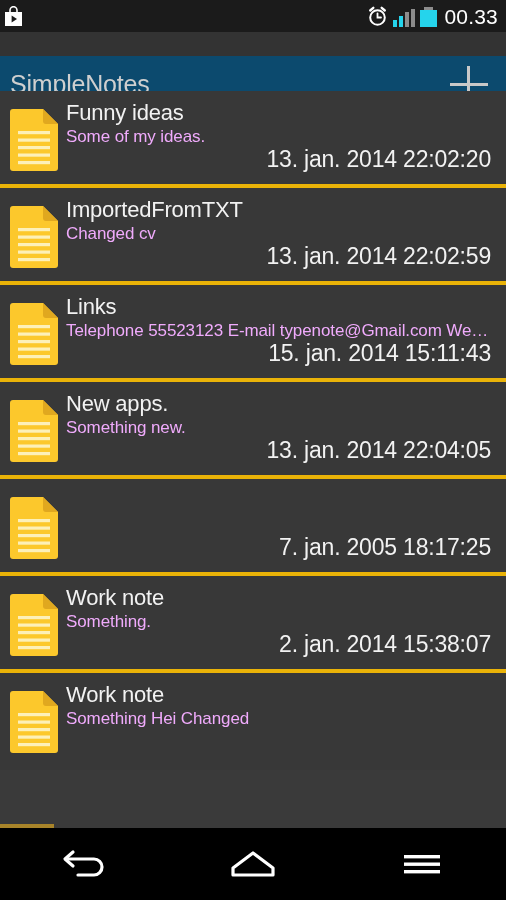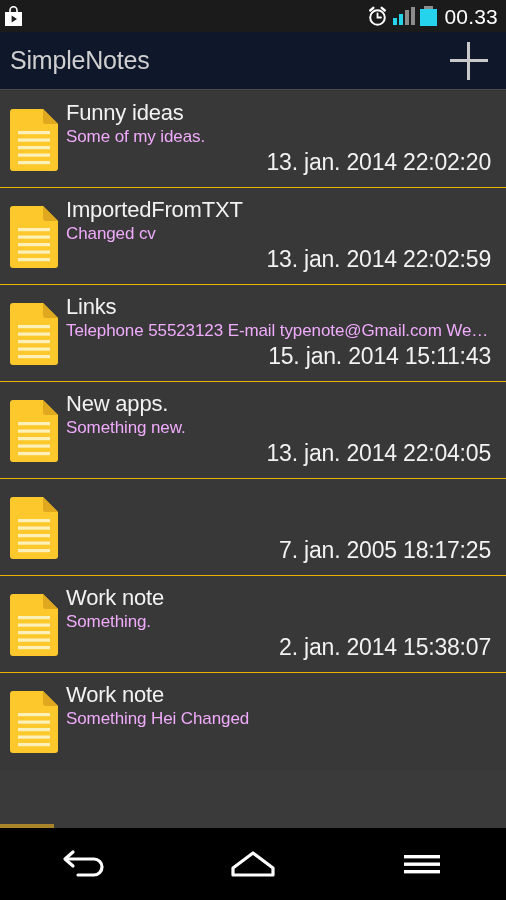--- a/index.html
+++ b/index.html
@@ -12,61 +12,62 @@
   #screen { position:relative; width:506px; height:900px; background:#333333; }
 
   
   .statusbar {
     height:32px; background:#1b1b1b;
     display:flex; align-items:center;
     padding:0 8px 0 4px;
     position:relative;
   }
   .sb-left { display:flex; align-items:center; gap:4px; }
-  .sb-right { margin-left:auto; display:flex; align-items:center; gap:5px; }
+  .sb-right { margin-left:auto; display:flex; align-items:flex-end; gap:5px; }
   .playstore-icon { width:19px; height:21px; position:relative; display:block; }
   .alarm-icon { width:21px; height:21px; display:block; }
   .signal { display:flex; align-items:flex-end; gap:2px; height:18px; }
   .signal i { width:4px; display:block; background:#8c8c8c; }
   .signal i.on { background:#25d4ec; }
   .signal i:nth-child(1){ height:7px; }
   .signal i:nth-child(2){ height:11px; }
   .signal i:nth-child(3){ height:15px; }
   .signal i:nth-child(4){ height:18px; }
   .battery { width:17px; height:20px; position:relative; display:block; }
   .battery .cap { position:absolute; top:0; left:4px; width:9px; height:3px; background:#8c8c8c; }
   .battery .body { position:absolute; top:3px; left:0; width:17px; height:17px; background:#25d4ec; }
   .clock-text { color:#ffffff; font-size:21px; letter-spacing:0.2px; line-height:1; padding-left:2px; }
 
   
   .actionbar {
-    height:58px; background:#0f172a;
+    height:58px; background:#0c4a6e;
     display:flex; align-items:center;
     padding:0 14px 0 10px;
     border-bottom:1px solid #4a4a4a;
     position:relative;
+    margin-top:24px;
   }
   .app-title { color:#cfcfcf; font-size:25px; font-weight:400; letter-spacing:-0.2px; }
   .add-btn {
     margin-left:auto; width:46px; height:46px;
     display:flex; align-items:center; justify-content:center;
     position:relative;
   }
   .add-btn:before, .add-btn:after {
     content:""; position:absolute; background:#c9c9c9;
   }
   .add-btn:before { width:38px; height:3px; left:4px; top:21px; }
   .add-btn:after  { height:38px; width:3px; top:4px; left:21px; }
 
   
   .list { position:absolute; top:91px; left:0; right:0; bottom:72px; overflow:hidden; background:#3a3a3a; }
   .note-row {
     position:relative; height:97px;
     background:#383838;
-    border-bottom:1px solid #eab308;
+    border-bottom:4px solid #eab308;
     padding:8px 0 0 0;
   }
   .note-row:last-child { border-bottom:none; }
   .note-icon {
     position:absolute; left:10px; top:18px;
     width:48px; height:62px;
     display:block;
   }
   .note-body { margin-left:66px; padding-right:14px; }
   .note-title {

